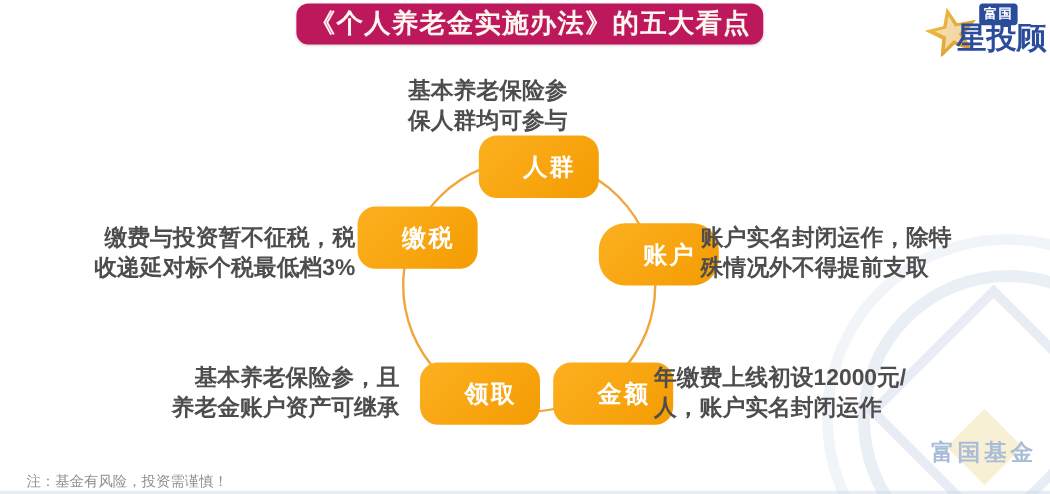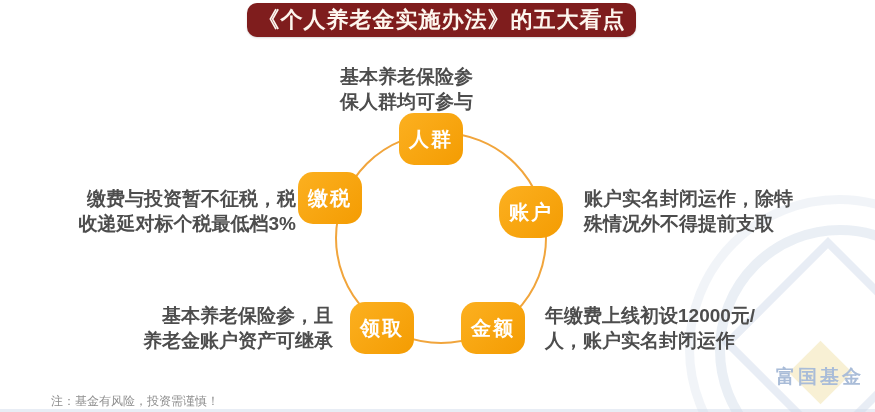--- a/index.html
+++ b/index.html
@@ -4,21 +4,21 @@
 <style>
   html,body{margin:0;padding:0;}
   body{background:#e8e8e8;font-family:"Liberation Sans","DejaVu Sans",sans-serif;}
   .stage{
     position:relative;width:875px;height:412px;background:#ffffff;
     overflow:hidden;margin:0 auto;
   }
   
   .banner{
     position:absolute;left:247px;top:3px;width:389px;height:34px;
-    background:#7f1d1d;border-radius:10px;
+    background:#be185d;border-radius:10px;
     display:flex;align-items:center;justify-content:center;
     box-shadow:0 1px 2px rgba(0,0,0,.15);z-index:3;
   }
   .banner span{color:#fdf6ee;font-size:22px;font-weight:bold;letter-spacing:1px;white-space:nowrap;}
   
   .brand{position:absolute;left:770px;top:1px;width:104px;height:46px;z-index:3;}
   .brand .star{position:absolute;left:0;top:4px;width:46px;height:42px;}
   .brand .badge{
     position:absolute;left:46px;top:2px;background:#2b4c9b;color:#ffffff;
     font-size:11px;font-weight:bold;padding:1px 4px 2px;border-radius:3px;letter-spacing:1px;
@@ -44,61 +44,75 @@
     position:absolute;left:776px;top:364px;color:#a9bcd8;
     font-size:19px;font-weight:bold;letter-spacing:3px;white-space:nowrap;
   }
   .wm .bottom-band{position:absolute;left:0;bottom:0;width:875px;height:3px;background:rgba(205,216,232,0.45);}
   
   .ring{
     position:absolute;left:335px;top:132px;width:208px;height:208px;
     border:2px solid #f1a53c;border-radius:50%;z-index:1;
   }
   .node{
-    position:absolute;width:64px;height:52px;border-radius:15px;
+    position:absolute;width:82px;height:52px;border-radius:15px;
     background:linear-gradient(135deg,#fcb020,#f49c02);
-    display:flex;align-items:center;justify-content:center;z-index:2;
+    display:flex;align-items:center;justify-content:center;z-index:2;padding-left:18px;
   }
   .node span{color:#ffffff;font-size:20px;font-weight:bold;letter-spacing:2px;}
   .n-pop{left:399px;top:113px;}
   .n-tax{left:298px;top:172px;}
   .n-acc{left:499px;top:186px;border-radius:22px;}
   .n-wdr{left:350px;top:302px;}
   .n-amt{left:461px;top:302px;}
   
   .desc{
     position:absolute;color:#4d4d4d;font-weight:bold;font-size:19px;line-height:25px;
     z-index:2;white-space:nowrap;
   }
   .d-pop{left:340px;top:64px;width:200px;text-align:left;}
   .d-tax{left:62px;top:186px;width:234px;text-align:right;}
   .d-acc{left:584px;top:186px;width:240px;text-align:left;}
   .d-wdr{left:110px;top:303px;width:223px;text-align:right;}
   .d-amt{left:545px;top:303px;width:230px;text-align:left;}
   
-  .note{position:absolute;left:22px;top:393px;color:#8f8f8f;font-size:12px;z-index:2;margin-left:29px;}
+  .note{position:absolute;left:22px;top:393px;color:#8f8f8f;font-size:12px;z-index:2;}
 </style>
 </head>
 <body>
 
 <div class="stage">
 
   <div class="wm">
     <div class="ring2"></div>
     <div class="ring1"></div>
     <div class="diam"></div>
     <div class="diam-y"></div>
     <div class="wm-text">富国基金</div>
     <div class="bottom-band"></div>
   </div>
 
   <div class="banner">
     <span>《个人养老金实施办法》的五大看点</span>
   </div>
 
+  <div class="brand">
+    <svg class="star" viewBox="0 0 50 46">
+      <defs>
+        <linearGradient id="gold" x1="0" y1="0" x2="1" y2="1">
+          <stop offset="0" stop-color="#f2c24a"></stop>
+          <stop offset="1" stop-color="#d6952c"></stop>
+        </linearGradient>
+      </defs>
+      <polygon points="25,1 31.5,17 49,17.5 35,28.5 40,45 25,35.5 10,45 15,28.5 1,17.5 18.5,17" fill="url(#gold)" transform="rotate(-12 25 23)"></polygon>
+      <polygon points="25,9 29,19.5 40,20 31,27 34.5,38 25,31.5 15.5,38 19,27 10,20 21,19.5" fill="#ffffff" opacity="0.55" transform="rotate(-12 25 23)"></polygon>
+    </svg>
+    <span class="badge">富国</span>
+    <span class="name">星投顾</span>
+  </div>
 
   <div class="ring"></div>
 
   <div class="node n-pop">
     <span>人群</span>
   </div>
   <div class="node n-tax">
     <span>缴税</span>
   </div>
   <div class="node n-acc">

